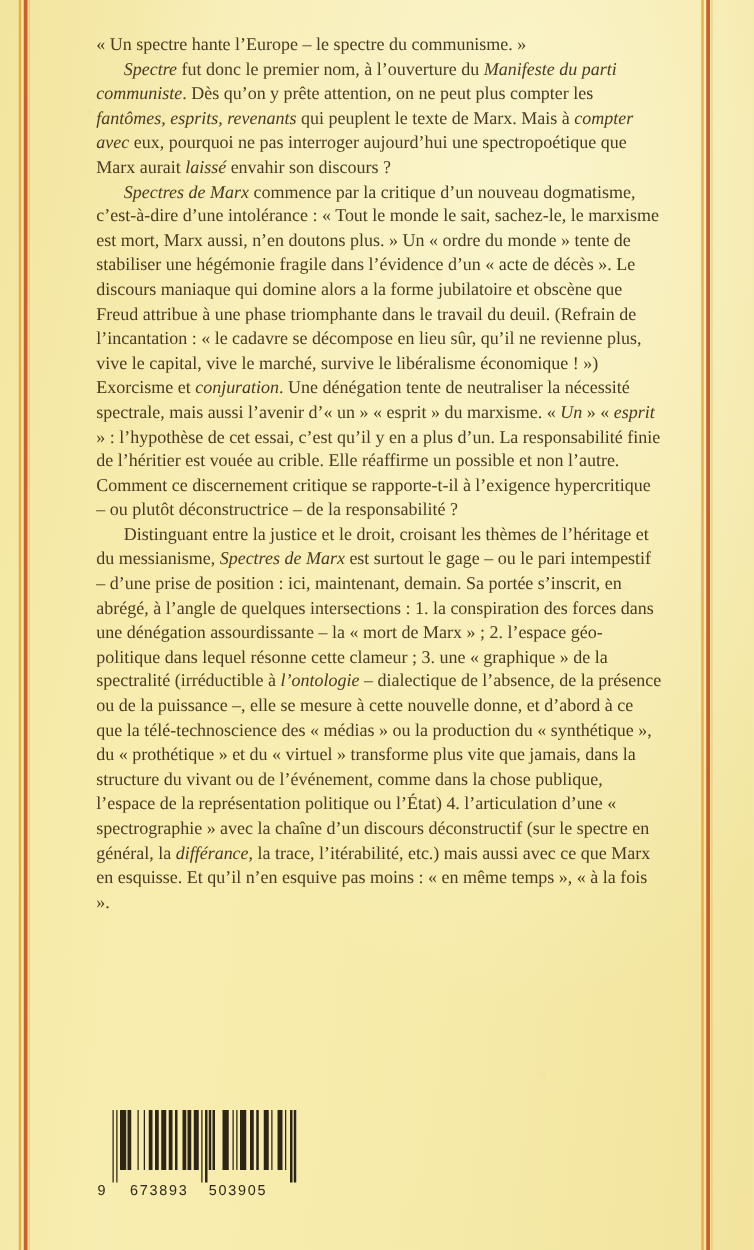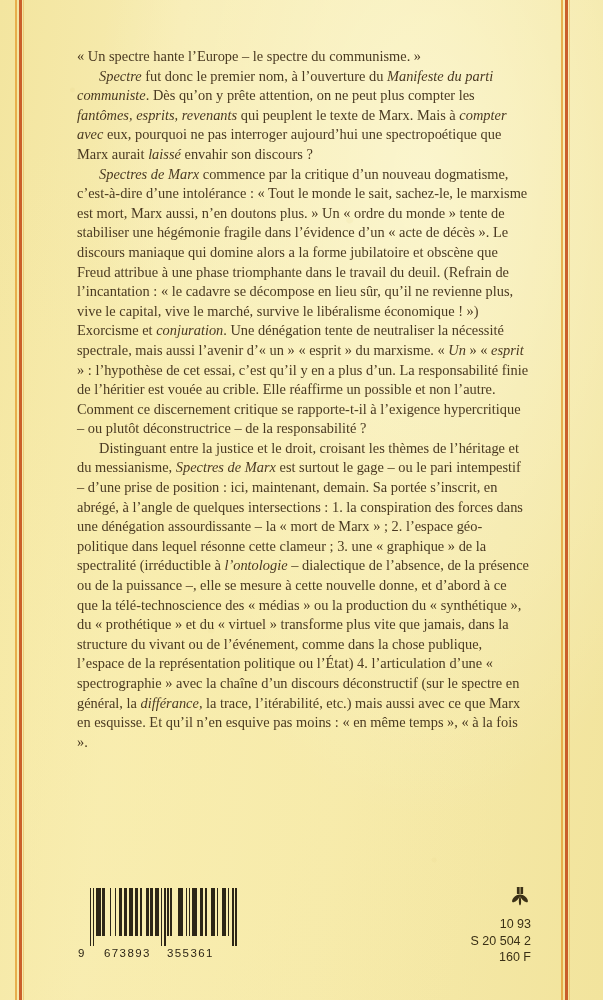--- a/index.html
+++ b/index.html
@@ -60,21 +60,20 @@
   #blurb {
     position: absolute;
     left: 77px;
     top: 27px;
     width: 452px;
     color: #4a3a22;
     font-size: 14.4px;
     line-height: 19.6px;
     text-align: left;
     text-rendering: optimizeLegibility;
-    margin-top: 20px;
   }
   #blurb p {
     margin: 0 0 0 0;
     text-indent: 22px;
     hyphens: none;
   }
   #blurb p.noindent { text-indent: 0; }
   #blurb i, #blurb em { font-style: italic; }
 
   
@@ -192,35 +191,18 @@
         <div class="bar short" style="left: 120.695px; width: 4.39211px;"></div>
         <div class="bar short" style="left: 126.884px; width: 1.29737px;"></div>
         <div class="bar short" style="left: 131.526px; width: 4.39211px;"></div>
         <div class="bar short" style="left: 137.716px; width: 1.29737px;"></div>
         <div class="bar tall" style="left: 142.358px; width: 1.29737px;"></div>
         <div class="bar tall" style="left: 145.453px; width: 1.29737px;"></div>
       </div>
     <div id="barcode-digits">
       <span class="lead">9</span>
       <span class="grp-l">673893</span>
-      <span class="grp-r">355361</span>
+      <span class="grp-r">503905</span>
     </div>
   </div>
 
-  <div id="imprint">
-    <svg id="publisher-logo" viewBox="0 0 24 24" xmlns="http://www.w3.org/2000/svg">
-      <g fill="#3a3016">
-        <rect x="8.6" y="1.2" width="6.8" height="7.4" rx="0.4"></rect>
-        <rect x="11.6" y="1.2" width="0.9" height="7.4" fill="#f6eaab"></rect>
-        <path d="M12 9.2 C9.4 9.2 7.0 10.4 5.2 12.6 C3.6 14.6 3.0 16.6 3.6 17.4
-                 C4.3 18.2 6.2 17.6 8.1 16.1 C9.9 14.7 11.2 12.9 12 11.3 Z"></path>
-        <path d="M12 9.2 C14.6 9.2 17.0 10.4 18.8 12.6 C20.4 14.6 21.0 16.6 20.4 17.4
-                 C19.7 18.2 17.8 17.6 15.9 16.1 C14.1 14.7 12.8 12.9 12 11.3 Z"></path>
-        <path d="M12 10.2 C11.1 12.6 10.6 15.2 10.8 17.6 C10.9 19.6 11.4 21.0 12 21.0
-                 C12.6 21.0 13.1 19.6 13.2 17.6 C13.4 15.2 12.9 12.6 12 10.2 Z"></path>
-      </g>
-    </svg>
-    <div class="line">10 93</div>
-    <div class="line">S 20 504 2</div>
-    <div class="line">160 F</div>
-  </div>
 
 </div>
 
 </body></html>

